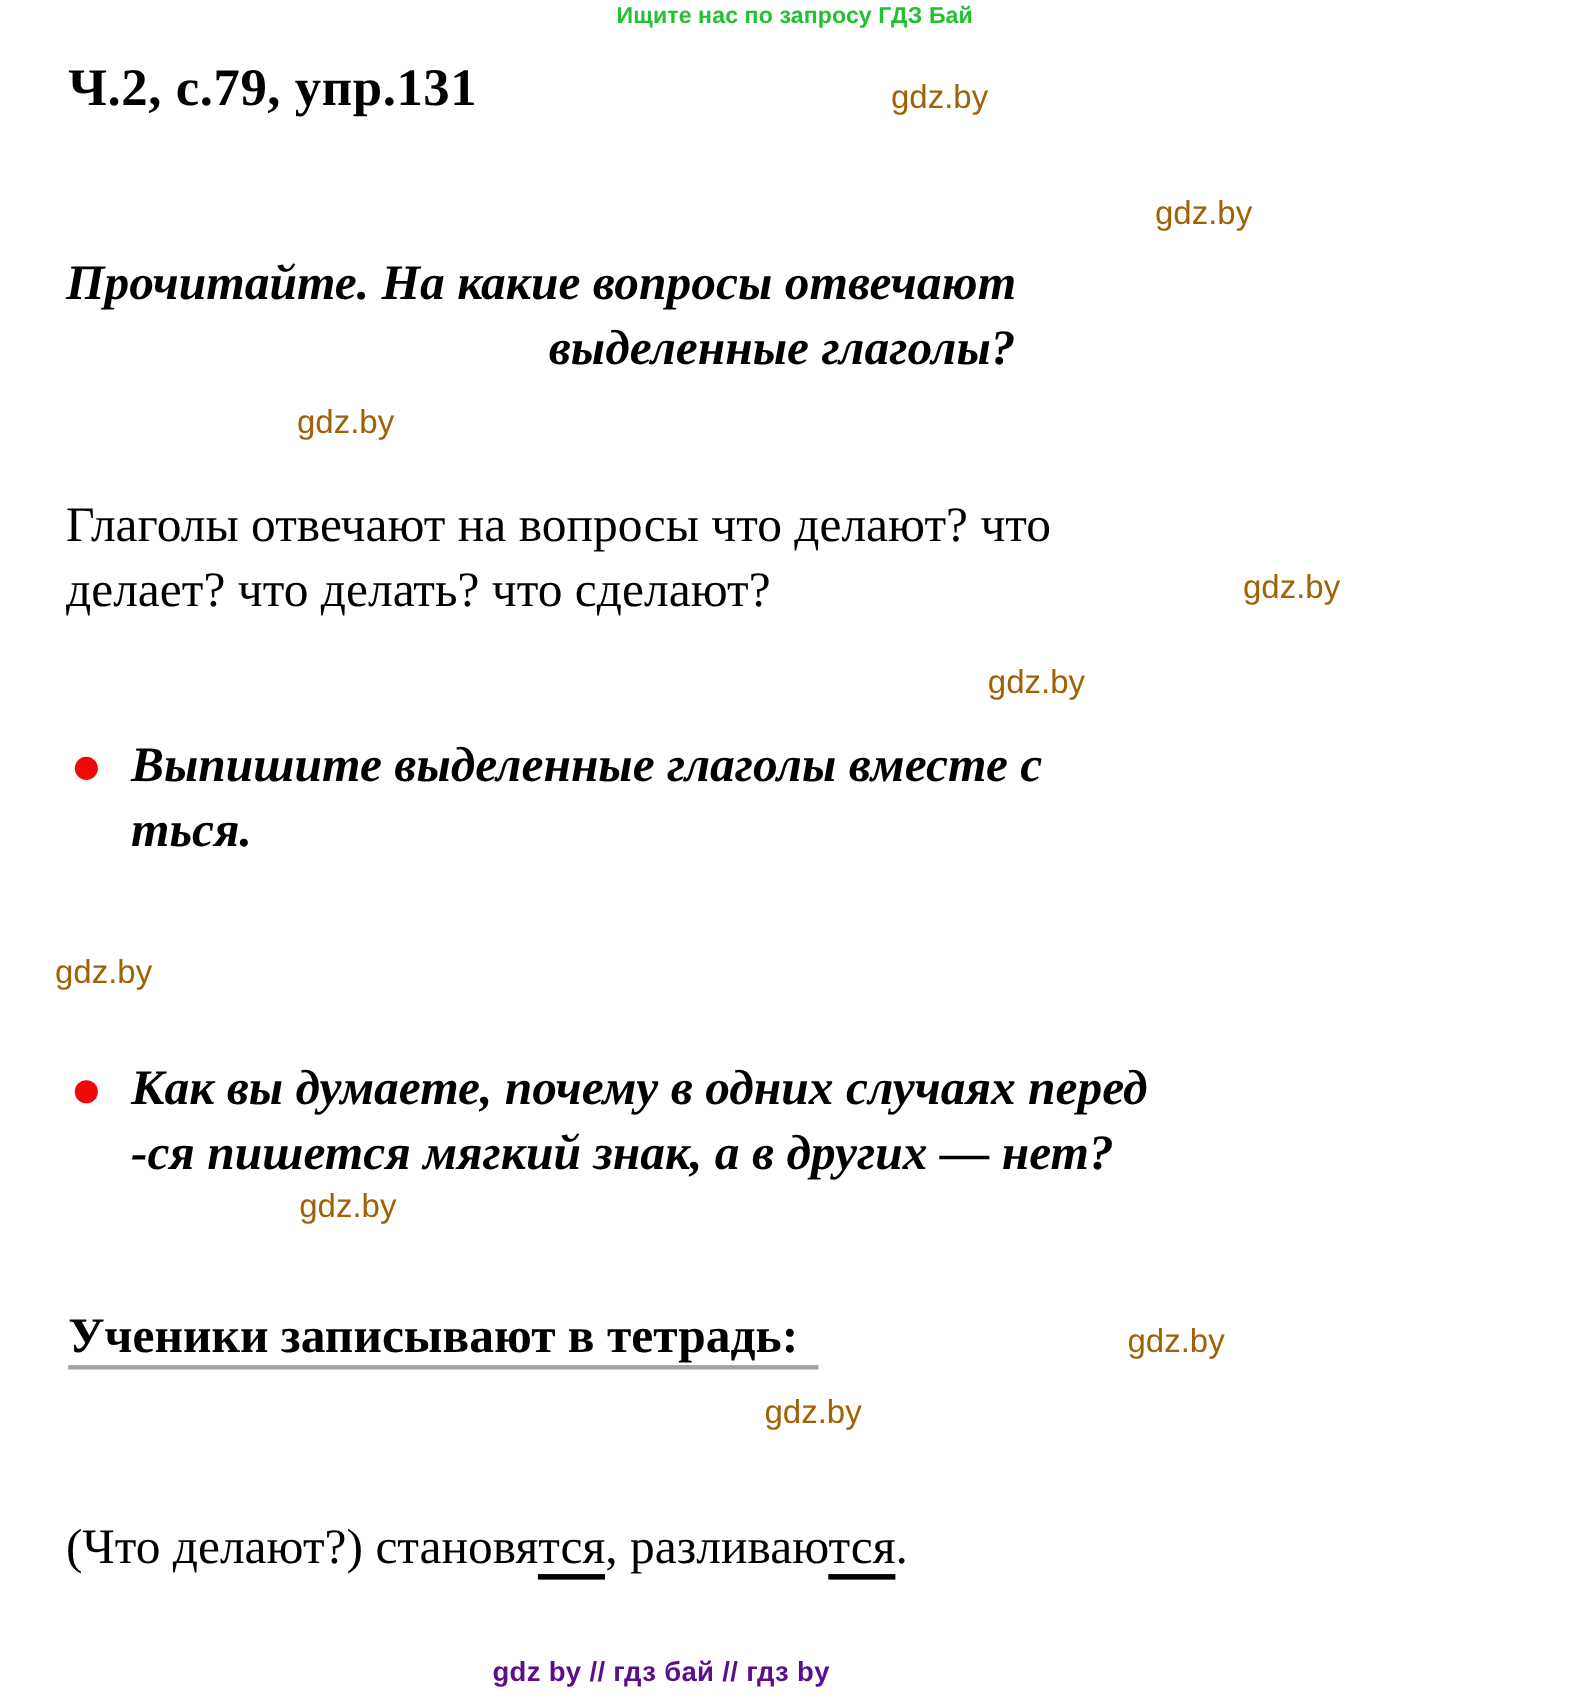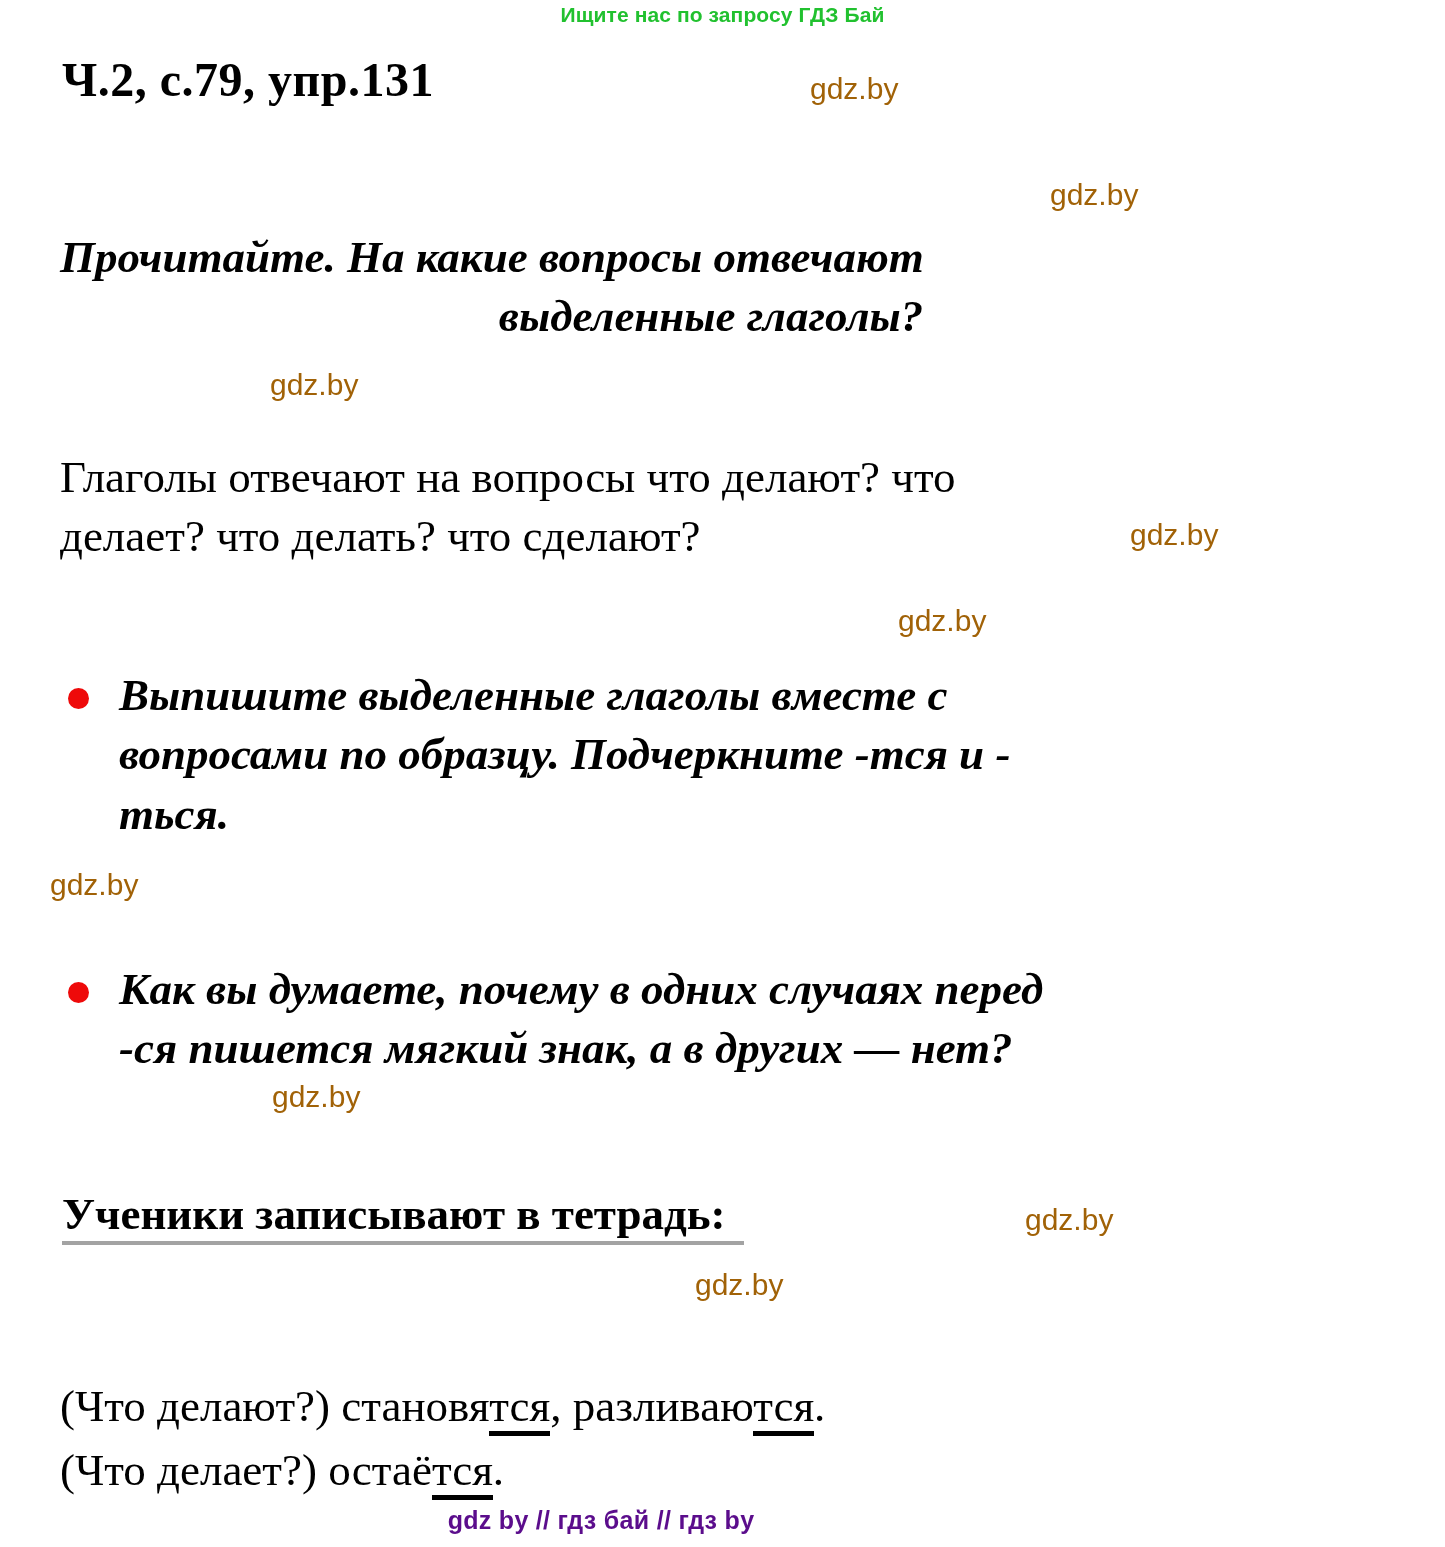--- a/index.html
+++ b/index.html
@@ -201,43 +201,39 @@
 
     <div class="blk para-rule">
       <div>Глаголы отвечают на вопросы что делают? что</div>
       <div class="lastline">делает? что делать? что сделают?</div>
     </div>
 
     <div class="bullet-row b1">
       <span class="bullet-dot" style="background: rgb(238, 10, 10);"></span>
       <div class="bullet-text">
         <div>Выпишите выделенные глаголы вместе с</div>
-        <div>вопросами по образцу. Подчеркните -тся и -</div>
         <div class="lastline">ться.</div>
       </div>
     </div>
 
     <div class="bullet-row b2">
       <span class="bullet-dot" style="background: rgb(238, 10, 10);"></span>
       <div class="bullet-text">
         <div>Как вы думаете, почему в одних случаях перед</div>
         <div class="lastline">-ся пишется мягкий знак, а в других — нет?</div>
       </div>
     </div>
 
     <div class="subhead">
       <span class="u">Ученики записывают в тетрадь:</span>
     </div>
 
     <div class="answers">
       <div class="ans-line">
         <span>(Что делают?) станов</span><span>я</span><u>тся</u><span>, разливаю</span><u>тся</u><span>.</span>
       </div>
-      <div class="ans-line">
-        <span>(Что делает?) остаё</span><u>тся</u><span>.</span>
-      </div>
     </div>
 
   </div>
 
   <div class="footer" style="color: rgb(91, 13, 140);">gdz by  //  гдз бай  //  гдз by</div>
 
 </div>
 
 </body></html>

